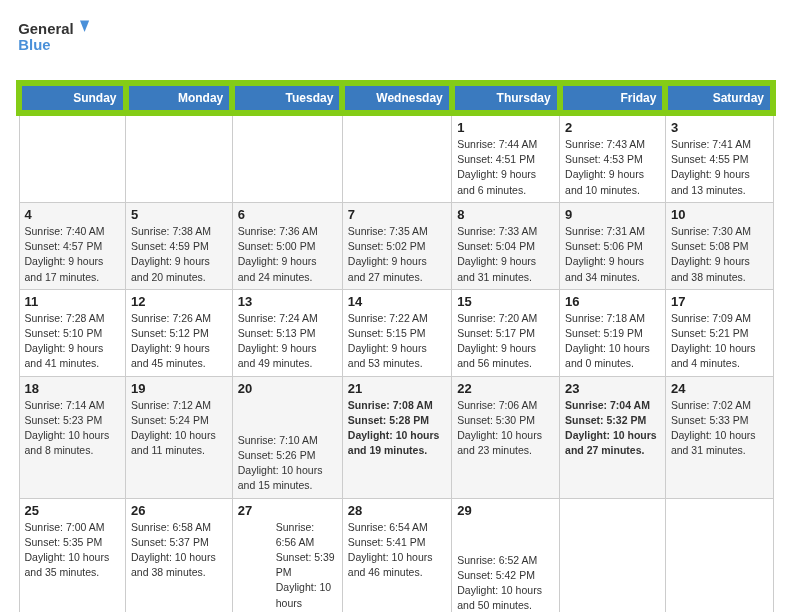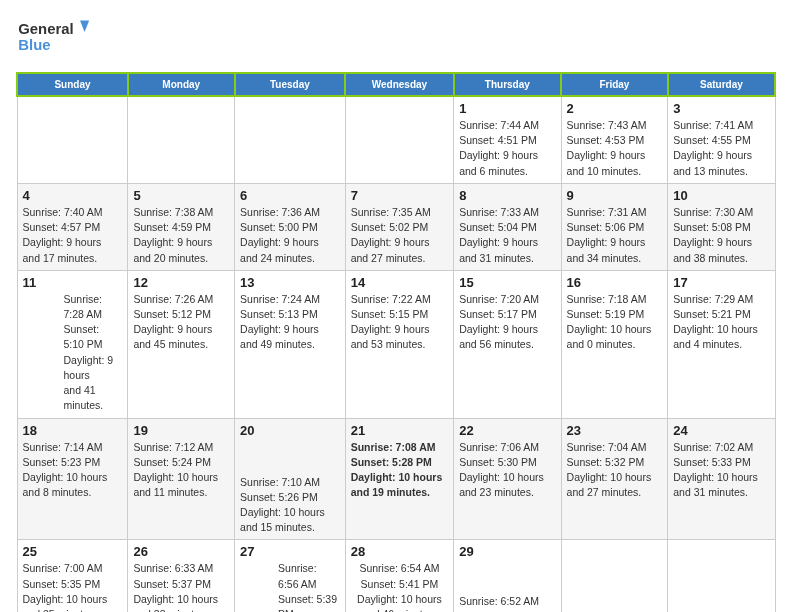--- a/index.html
+++ b/index.html
@@ -7,21 +7,21 @@
       font-family: Arial, sans-serif;
       background: #fff;
       width: 792px;
       min-height: 612px;
       padding: 16px;
     }
     .header-area {
       display: flex;
       align-items: flex-start;
       justify-content: space-between;
-      margin-bottom: 16px;
+      margin-bottom: 24px;
     }
     .logo {
       display: flex;
       align-items: center;
       gap: 2px;
     }
     .logo-icon {
       width: 28px;
       height: 28px;
     }
@@ -38,25 +38,25 @@
       color: #555;
     }
     table {
       width: 100%;
       border-collapse: collapse;
       font-size: 11px;
     }
     thead tr th {
       background-color: #3a7abf;
       color: #fff;
-      text-align: center;
+      text-align: right;
       padding: 5px 6px;
-      font-size: 10px;
+      font-size: 12px;
       font-weight: bold;
-      border: 2px solid #84cc16;
+      border: 6px solid #84cc16;
     }
     tbody tr td {
       border: 1px solid #ccc;
       vertical-align: top;
       padding: 4px 5px;
       width: 113px;
       min-height: 80px;
       background: #fff;
     }
     tbody tr:nth-child(even) td {
@@ -182,21 +182,21 @@
           <span class="day-num">10</span>
           <div class="day-info" style="white-space: pre-line;">Sunrise: 7:30 AM
 Sunset: 5:08 PM
 Daylight: 9 hours
 and 38 minutes.</div>
         </td>
       </tr>
       <tr>
         <td>
           <span class="day-num">11</span>
-          <div class="day-info" style="white-space: pre-line; margin-left: 41px;">Sunrise: 7:28 AM
+          <div class="day-info" style="white-space: pre-line;">Sunrise: 7:28 AM
 Sunset: 5:10 PM
 Daylight: 9 hours
 and 41 minutes.</div>
         </td>
         <td>
           <span class="day-num">12</span>
           <div class="day-info" style="white-space: pre-line;">Sunrise: 7:26 AM
 Sunset: 5:12 PM
 Daylight: 9 hours
 and 45 minutes.</div>
@@ -224,21 +224,21 @@
         </td>
         <td>
           <span class="day-num">16</span>
           <div class="day-info" style="white-space: pre-line;">Sunrise: 7:18 AM
 Sunset: 5:19 PM
 Daylight: 10 hours
 and 0 minutes.</div>
         </td>
         <td>
           <span class="day-num">17</span>
-          <div class="day-info" style="white-space: pre-line;">Sunrise: 7:29 AM
+          <div class="day-info" style="white-space: pre-line;">Sunrise: 7:09 AM
 Sunset: 5:21 PM
 Daylight: 10 hours
 and 4 minutes.</div>
         </td>
       </tr>
       <tr>
         <td>
           <span class="day-num">18</span>
           <div class="day-info" style="white-space: pre-line;">Sunrise: 7:14 AM
 Sunset: 5:23 PM
@@ -268,21 +268,21 @@
         </td>
         <td>
           <span class="day-num">22</span>
           <div class="day-info" style="white-space: pre-line;">Sunrise: 7:06 AM
 Sunset: 5:30 PM
 Daylight: 10 hours
 and 23 minutes.</div>
         </td>
         <td>
           <span class="day-num">23</span>
-          <div class="day-info" style="white-space: pre-line;">Sunrise: 7:04 AM
+          <div class="day-info" style="white-space: pre-line; font-weight: bold;">Sunrise: 7:04 AM
 Sunset: 5:32 PM
 Daylight: 10 hours
 and 27 minutes.</div>
         </td>
         <td>
           <span class="day-num">24</span>
           <div class="day-info" style="white-space: pre-line;">Sunrise: 7:02 AM
 Sunset: 5:33 PM
 Daylight: 10 hours
 and 31 minutes.</div>
@@ -291,35 +291,35 @@
       <tr>
         <td>
           <span class="day-num">25</span>
           <div class="day-info" style="white-space: pre-line;">Sunrise: 7:00 AM
 Sunset: 5:35 PM
 Daylight: 10 hours
 and 35 minutes.</div>
         </td>
         <td>
           <span class="day-num">26</span>
-          <div class="day-info" style="white-space: pre-line;">Sunrise: 6:33 AM
+          <div class="day-info" style="white-space: pre-line;">Sunrise: 6:58 AM
 Sunset: 5:37 PM
 Daylight: 10 hours
 and 38 minutes.</div>
         </td>
         <td>
           <span class="day-num">27</span>
           <div class="day-info" style="white-space: pre-line; margin-left: 38px;">Sunrise: 6:56 AM
 Sunset: 5:39 PM
 Daylight: 10 hours
 and 42 minutes.</div>
         </td>
         <td>
           <span class="day-num">28</span>
-          <div class="day-info" style="white-space: pre-line; text-align: center;">Sunrise: 6:54 AM
+          <div class="day-info" style="white-space: pre-line;">Sunrise: 6:54 AM
 Sunset: 5:41 PM
 Daylight: 10 hours
 and 46 minutes.</div>
         </td>
         <td>
           <span class="day-num">29</span>
           <div class="day-info" style="white-space: pre-line; margin-top: 35px;">Sunrise: 6:52 AM
 Sunset: 5:42 PM
 Daylight: 10 hours
 and 50 minutes.</div>

